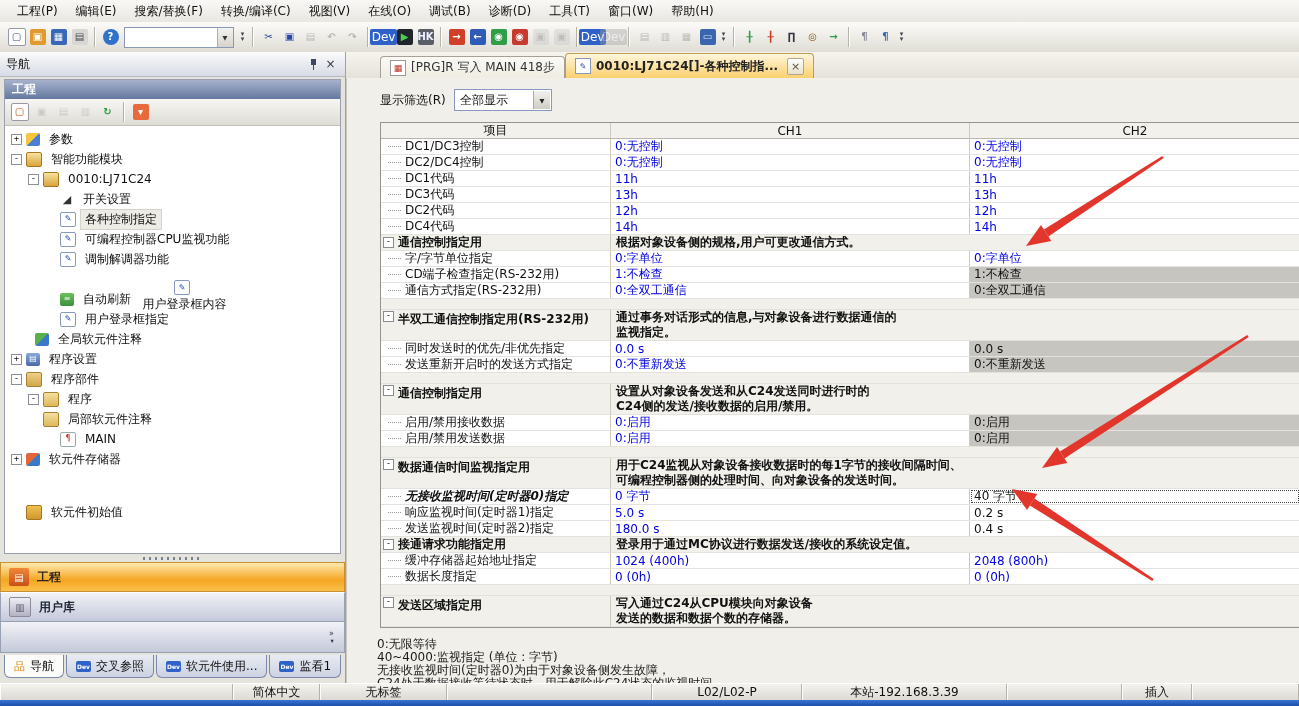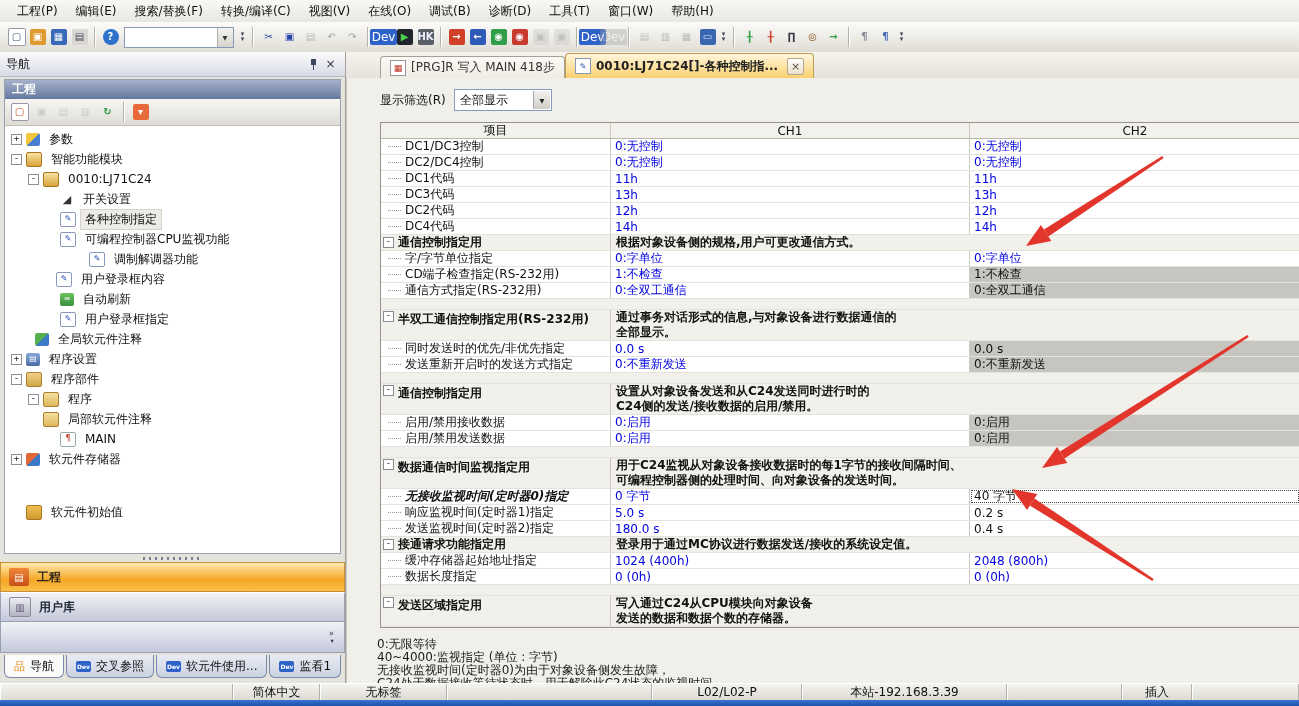--- a/index.html
+++ b/index.html
@@ -336,26 +336,26 @@
         <div class="tree-row selected" style="padding-left: 40px;">
           <span class="exp" style="visibility: hidden;"></span>
           <span class="ti ti-sheet"></span>
           <span class="tree-label">各种控制指定</span>
         </div>
         <div class="tree-row" style="padding-left: 40px;">
           <span class="exp" style="visibility: hidden;"></span>
           <span class="ti ti-sheet"></span>
           <span class="tree-label">可编程控制器CPU监视功能</span>
         </div>
-        <div class="tree-row" style="padding-left: 40px; margin-left: 29px;">
+        <div class="tree-row" style="padding-left: 40px;">
           <span class="exp" style="visibility: hidden;"></span>
           <span class="ti ti-sheet"></span>
           <span class="tree-label">调制解调器功能</span>
         </div>
-        <div class="tree-row" style="padding-left: 36px;">
+        <div class="tree-row" style="padding-left: 24px; flex-direction: column;">
           <span class="exp" style="visibility: hidden;"></span>
           <span class="ti ti-sheet"></span>
           <span class="tree-label">用户登录框内容</span>
         </div>
         <div class="tree-row" style="padding-left: 40px;">
           <span class="exp" style="visibility: hidden;"></span>
           <span class="ti ti-refresh"></span>
           <span class="tree-label">自动刷新</span>
         </div>
         <div class="tree-row" style="padding-left: 40px;">
@@ -583,21 +583,21 @@
           </div>
         </div>
         <div class="trow gap"></div>
         <div class="trow section h30">
           <div class="c c0 h30">
             <span class="minus-box">-</span>
             <span class="sec-label">半双工通信控制指定用(RS-232用)</span>
           </div>
           <div class="c desc h30">
             <div>通过事务对话形式的信息,与对象设备进行数据通信的</div>
-            <div>全部显示。</div>
+            <div>监视指定。</div>
           </div>
         </div>
         <div class="trow h15">
           <div class="c c0 h15 item-label">
             <span class="lead"></span>
             <span>同时发送时的优先/非优先指定</span>
           </div>
           <div class="c c1 h15">
             <span class="val v-blue">0.0 s</span>
           </div>

